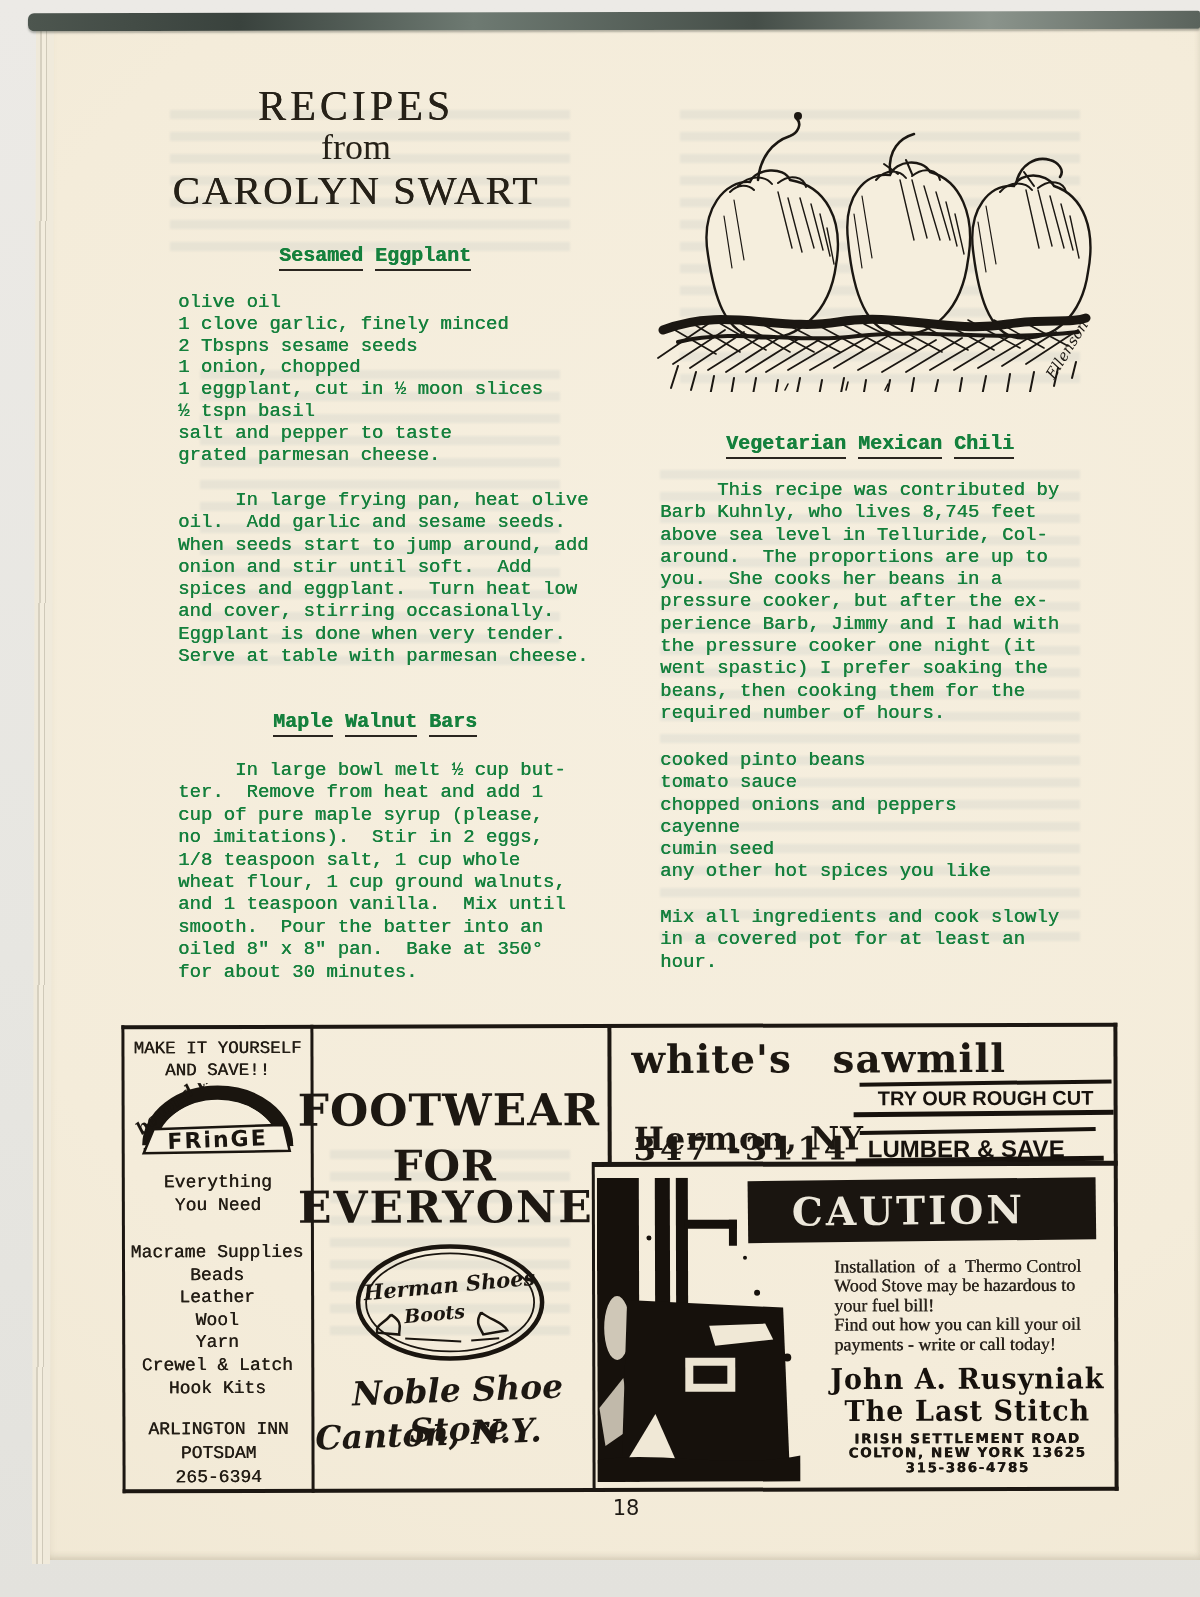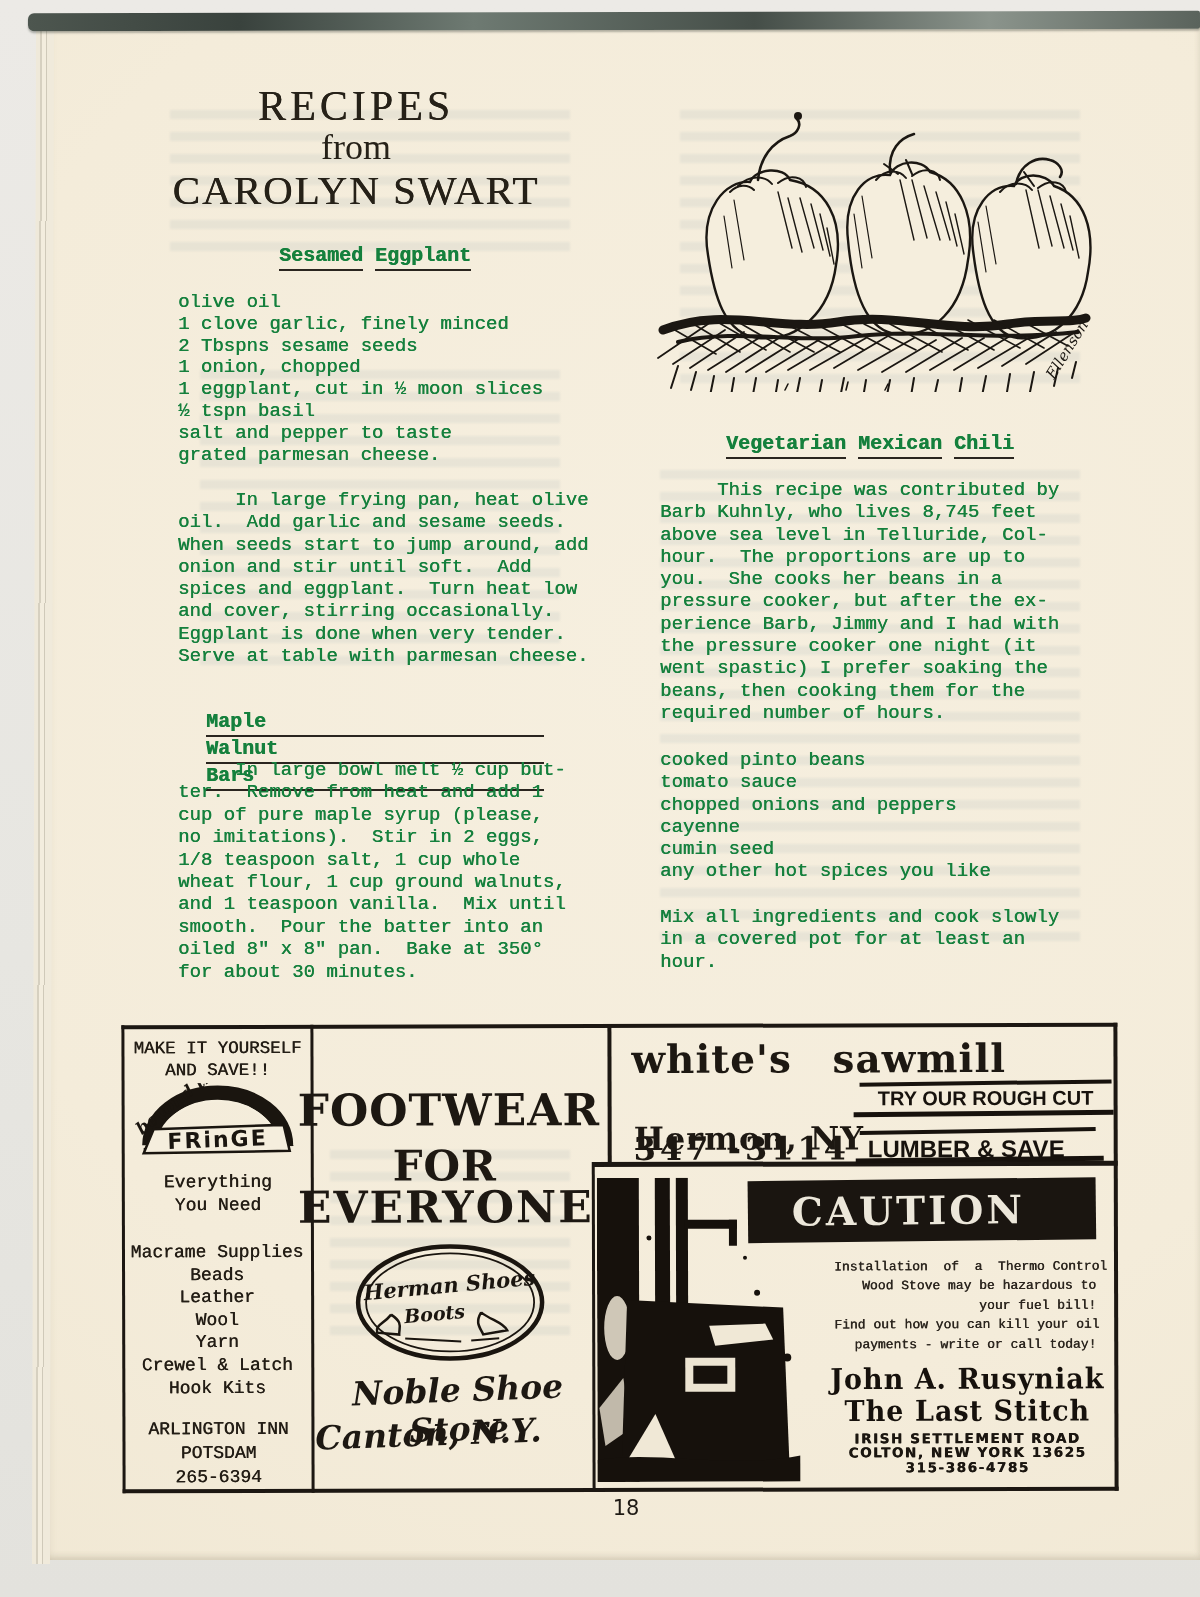--- a/index.html
+++ b/index.html
@@ -48,21 +48,21 @@
   .ad-mono{font-family:"Liberation Mono","DejaVu Sans Mono",monospace;color:#231d15;text-shadow:.5px 0 0 currentColor;}
   .stack{position:absolute;text-align:center;}
   .display-serif{font-family:"DejaVu Serif","Liberation Serif",serif;font-weight:bold;color:#1d1812;}
   .footwear-line{position:absolute;width:294px;left:176px;text-align:center;letter-spacing:1px;}
   .script{font-family:"DejaVu Serif","Liberation Serif",serif;font-style:italic;font-weight:bold;color:#1d1812;}
   .rule{position:absolute;background:#17120d;}
   .caution-banner{position:absolute;left:626px;top:156px;width:348px;height:62px;background:#1a1510;
     transform:rotate(-.5deg);color:#ece7da;font-family:"DejaVu Serif",serif;font-weight:bold;
     font-size:39px;letter-spacing:3px;line-height:62px;padding-left:44px;box-sizing:border-box;}
   .caution-body{position:absolute;left:712px;top:234px;width:262px;
-    font-family:Liberation Mono, monospace;font-size:13px;line-height:19.4px;color:#2b251e;text-align:right;}
+    font-family:Liberation Serif, serif;font-size:18px;line-height:19.4px;color:#2b251e;}
   .blackletter{font-family:"DejaVu Serif",serif;font-weight:bold;color:#16110c;letter-spacing:1px;transform:scaleY(1.06);}
   .caut-addr{font-family:"DejaVu Sans","Liberation Sans",sans-serif;font-weight:bold;
     font-size:13.5px;line-height:14.3px;letter-spacing:1.6px;color:#1b1610;}
   .pagenum{position:absolute;left:596px;top:1496px;width:60px;text-align:center;
     font-family:"DejaVu Sans",sans-serif;font-size:21px;color:#1e1a14;}
 </style>
 </head>
 <body>
 
 <div class="scanner-bg"></div>
@@ -135,21 +135,21 @@
     <div class="tline">     In large frying pan, heat olive</div>
     <div class="tline">oil.  Add garlic and sesame seeds.</div>
     <div class="tline">When seeds start to jump around, add</div>
     <div class="tline">onion and stir until soft.  Add</div>
     <div class="tline">spices and eggplant.  Turn heat low</div>
     <div class="tline">and cover, stirring occasionally.</div>
     <div class="tline">Eggplant is done when very tender.</div>
     <div class="tline">Serve at table with parmesan cheese.</div>
   </div>
 
-<div class="tw-head mono" style="left:200px;top:710px;width:350px;flex-direction:column;">
+<div class="tw-head mono" style="left:200px;top:710px;width:350px;">
     <span class="uword">Maple</span>
     <span class="uword">Walnut</span>
     <span class="uword">Bars</span>
   </div>
 <div class="tw-body mono" style="left:178px;top:759px;line-height:22.4px;">
     <div class="tline">     In large bowl melt ½ cup but-</div>
     <div class="tline">ter.  Remove from heat and add 1</div>
     <div class="tline">cup of pure maple syrup (please,</div>
     <div class="tline">no imitations).  Stir in 2 eggs,</div>
     <div class="tline">1/8 teaspoon salt, 1 cup whole</div>
@@ -162,21 +162,21 @@
 
 <div class="tw-head mono" style="left:660px;top:432px;width:420px;align-items:flex-end;">
     <span class="uword">Vegetarian</span>
     <span class="uword">Mexican</span>
     <span class="uword">Chili</span>
   </div>
 <div class="tw-body mono" style="left:660px;top:479px;">
     <div class="tline">     This recipe was contributed by</div>
     <div class="tline">Barb Kuhnly, who lives 8,745 feet</div>
     <div class="tline">above sea level in Telluride, Col-</div>
-    <div class="tline">hour.  The proportions are up to</div>
+    <div class="tline">around.  The proportions are up to</div>
     <div class="tline">you.  She cooks her beans in a</div>
     <div class="tline">pressure cooker, but after the ex-</div>
     <div class="tline">perience Barb, Jimmy and I had with</div>
     <div class="tline">the pressure cooker one night (it</div>
     <div class="tline">went spastic) I prefer soaking the</div>
     <div class="tline">beans, then cooking them for the</div>
     <div class="tline">required number of hours.</div>
   </div>
 <div class="tw-body mono" style="left:660px;top:749px;">
     <div class="tline">cooked pinto beans</div>

